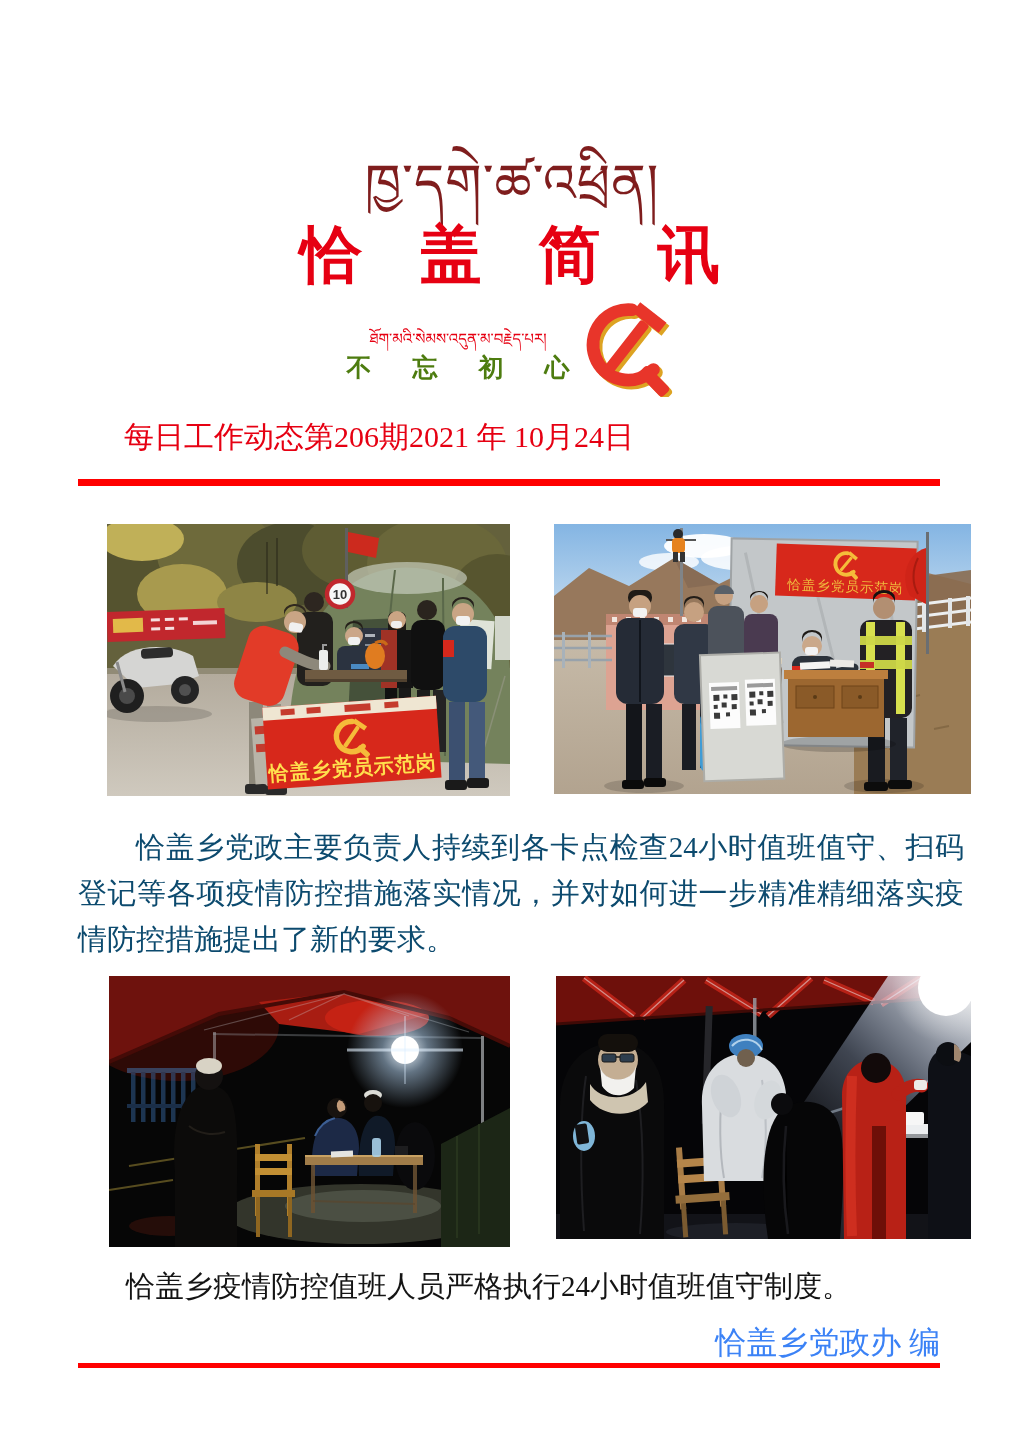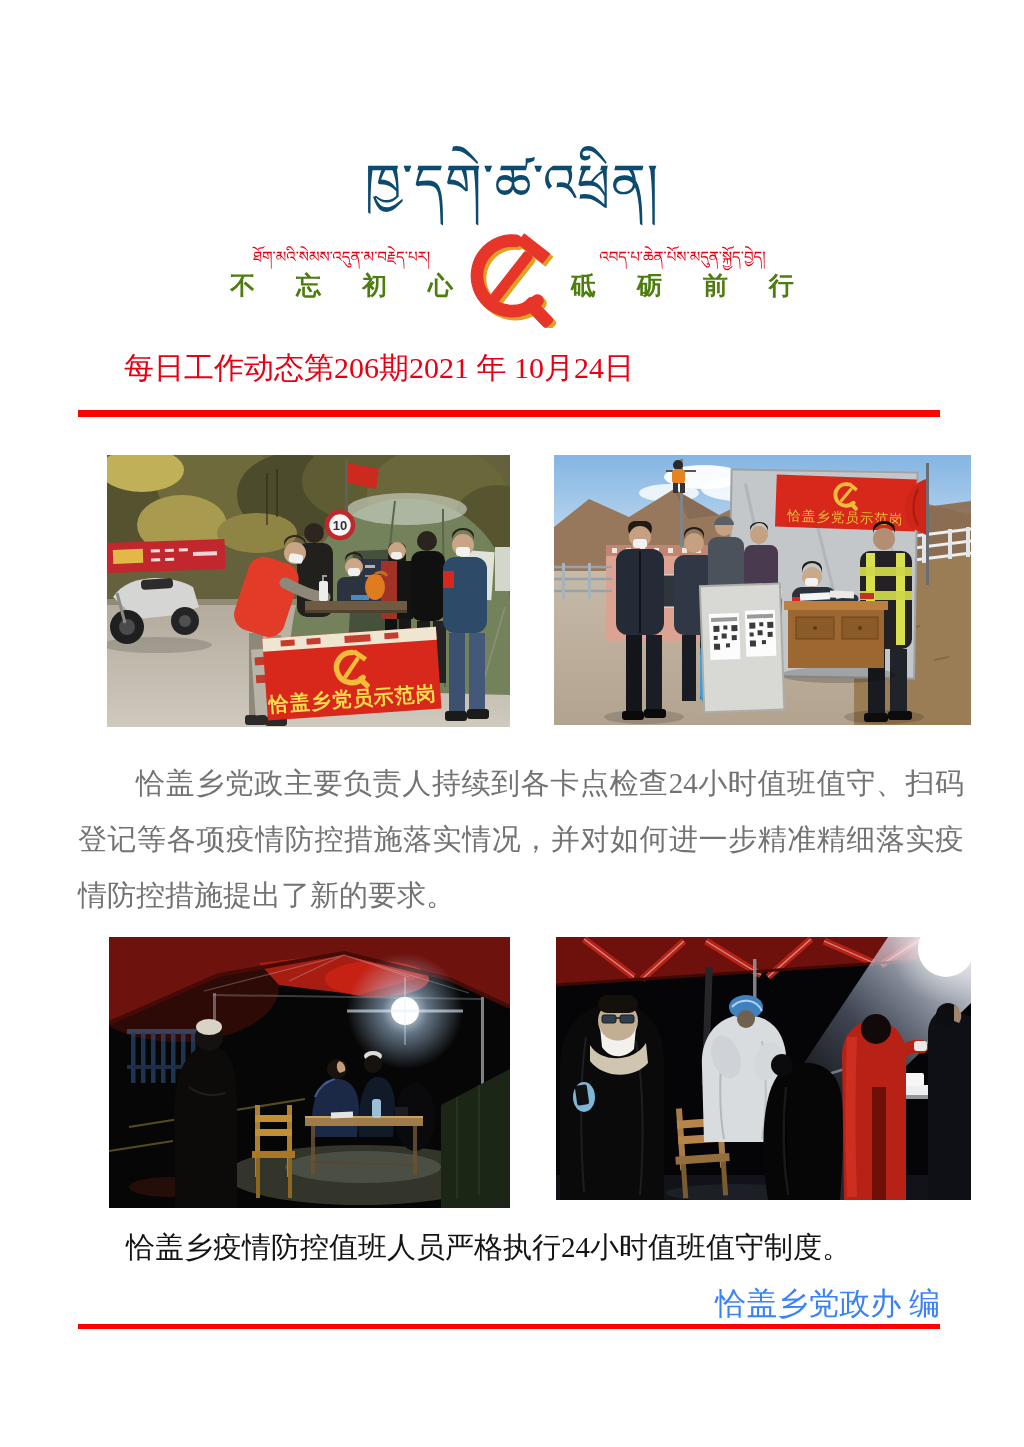--- a/index.html
+++ b/index.html
@@ -3,57 +3,58 @@
 <meta charset="utf-8">
 <title>恰盖简讯</title>
 <style>
   html,body{margin:0;padding:0;background:#ffffff;}
   .page{
     position:relative;width:1024px;height:1447px;margin:0 auto;background:#ffffff;
     font-family:"Liberation Serif","DejaVu Serif",serif;overflow:hidden;
   }
   
   .masthead{text-align:center;padding-top:148px;}
-  .tibetan-title{font-size:52px;line-height:1.35;color:#0c4a6e;letter-spacing:1px;
+  .tibetan-title{font-size:52px;line-height:1.35;color:#7f1d1d;letter-spacing:1px;
     font-family:"DejaVu Sans","Liberation Sans",sans-serif;}
   .cn-title{margin-top:4px;font-size:62px;line-height:1.05;font-weight:bold;color:#e60012;
     font-family:"Liberation Sans","DejaVu Sans",sans-serif;word-spacing:32px;letter-spacing:4px;}
-  .motto-row{margin-top:6px;display:flex;justify-content:center;gap:10px;height:104px;}
+  .motto-row{margin-top:6px;display:flex;justify-content:center;align-items:center;gap:10px;height:104px;}
   .motto-block{text-align:center;padding-top:24px;}
   .motto-tibetan{font-size:15px;line-height:1.25;color:#e60012;
     font-family:"DejaVu Sans","Liberation Sans",sans-serif;}
   .motto-cn{margin-top:2px;font-size:25px;font-weight:bold;color:#4d7c0f;letter-spacing:17px;margin-right:-17px;
     font-family:"Liberation Sans","DejaVu Sans",sans-serif;}
   .emblem-wrap{width:98px;height:104px;flex:0 0 auto;}
   
   .issue-line{display:flex;align-items:baseline;
     margin:20px 78px 0 78px;padding:0 40px 0 46px;color:#e60012;font-size:30px;line-height:1.35;}
   
   .rule{background:#ff0000;margin-left:78px;width:862px;}
   .rule-top{height:7px;margin-top:21px;}
   .rule-bottom{height:5px;margin-top:0px;}
   
   .photo-row{display:flex;align-items:flex-start;}
   .photo-row-1{margin:26px 0 0 95px;gap:20px;}
   .photo-row-2{margin:2px 0 0 97px;gap:22px;}
   figure{margin:0;padding:12px;line-height:0;}
   
-  .body-paragraph{margin:16px 60px 0 78px;font-size:29px;line-height:56px;color:#737373;
+  .body-paragraph{margin:16px 60px 0 78px;font-size:29px;line-height:46px;color:#0c4a6e;
     text-indent:2em;text-align:justify;}
   .caption{margin:6px 84px 16px 126px;font-size:29px;line-height:42px;color:#141414;}
   .editor-line{margin:16px 84px 0 0;text-align:right;font-size:31px;line-height:40px;color:#3b82f6;}
   svg text{font-family:"Liberation Sans","DejaVu Sans",sans-serif;}
 </style>
 </head>
 <body>
 
 <div class="page">
 
   <header class="masthead">
     <div class="tibetan-title">ཁྱ་དགེ་ཚ་འཕྲིན།</div>
+    <div class="cn-title">恰 盖 简 讯</div>
 
     <div class="motto-row">
       <div class="motto-block">
         <div class="motto-tibetan">ཐོག་མའི་སེམས་འདུན་མ་བརྗེད་པར།</div>
         <div class="motto-cn">不 忘 初 心</div>
       </div>
 
       <div class="emblem-wrap">
         <svg width="98" height="104" viewBox="0 0 100 104">
 
@@ -70,24 +71,20 @@
             <path d="M 4,-36 A 36,36 0 1 0 26,25" stroke="#e8352a" stroke-width="13" fill="none" stroke-linecap="round"></path>
             <rect x="20" y="20" width="13" height="35" rx="4" transform="rotate(-44 26 37)" fill="#e8352a"></rect>
             <g transform="rotate(38)" fill="#e8352a">
               <rect x="-17" y="-42" width="34" height="13"></rect>
               <rect x="-5.5" y="-29" width="11" height="62" rx="3"></rect>
             </g>
           </g>
         </svg>
       </div>
 
-      <div class="motto-block">
-        <div class="motto-tibetan">འབད་པ་ཆེན་པོས་མདུན་སྐྱོད་བྱེད།</div>
-        <div class="motto-cn">砥 砺 前 行</div>
-      </div>
     </div>
   </header>
 
   <div class="issue-line">
     <span>每日工作动态</span>
     <span>第206期</span>
     <span>2021 年 10月24日</span>
   </div>
 
   <div class="rule rule-top"></div>

